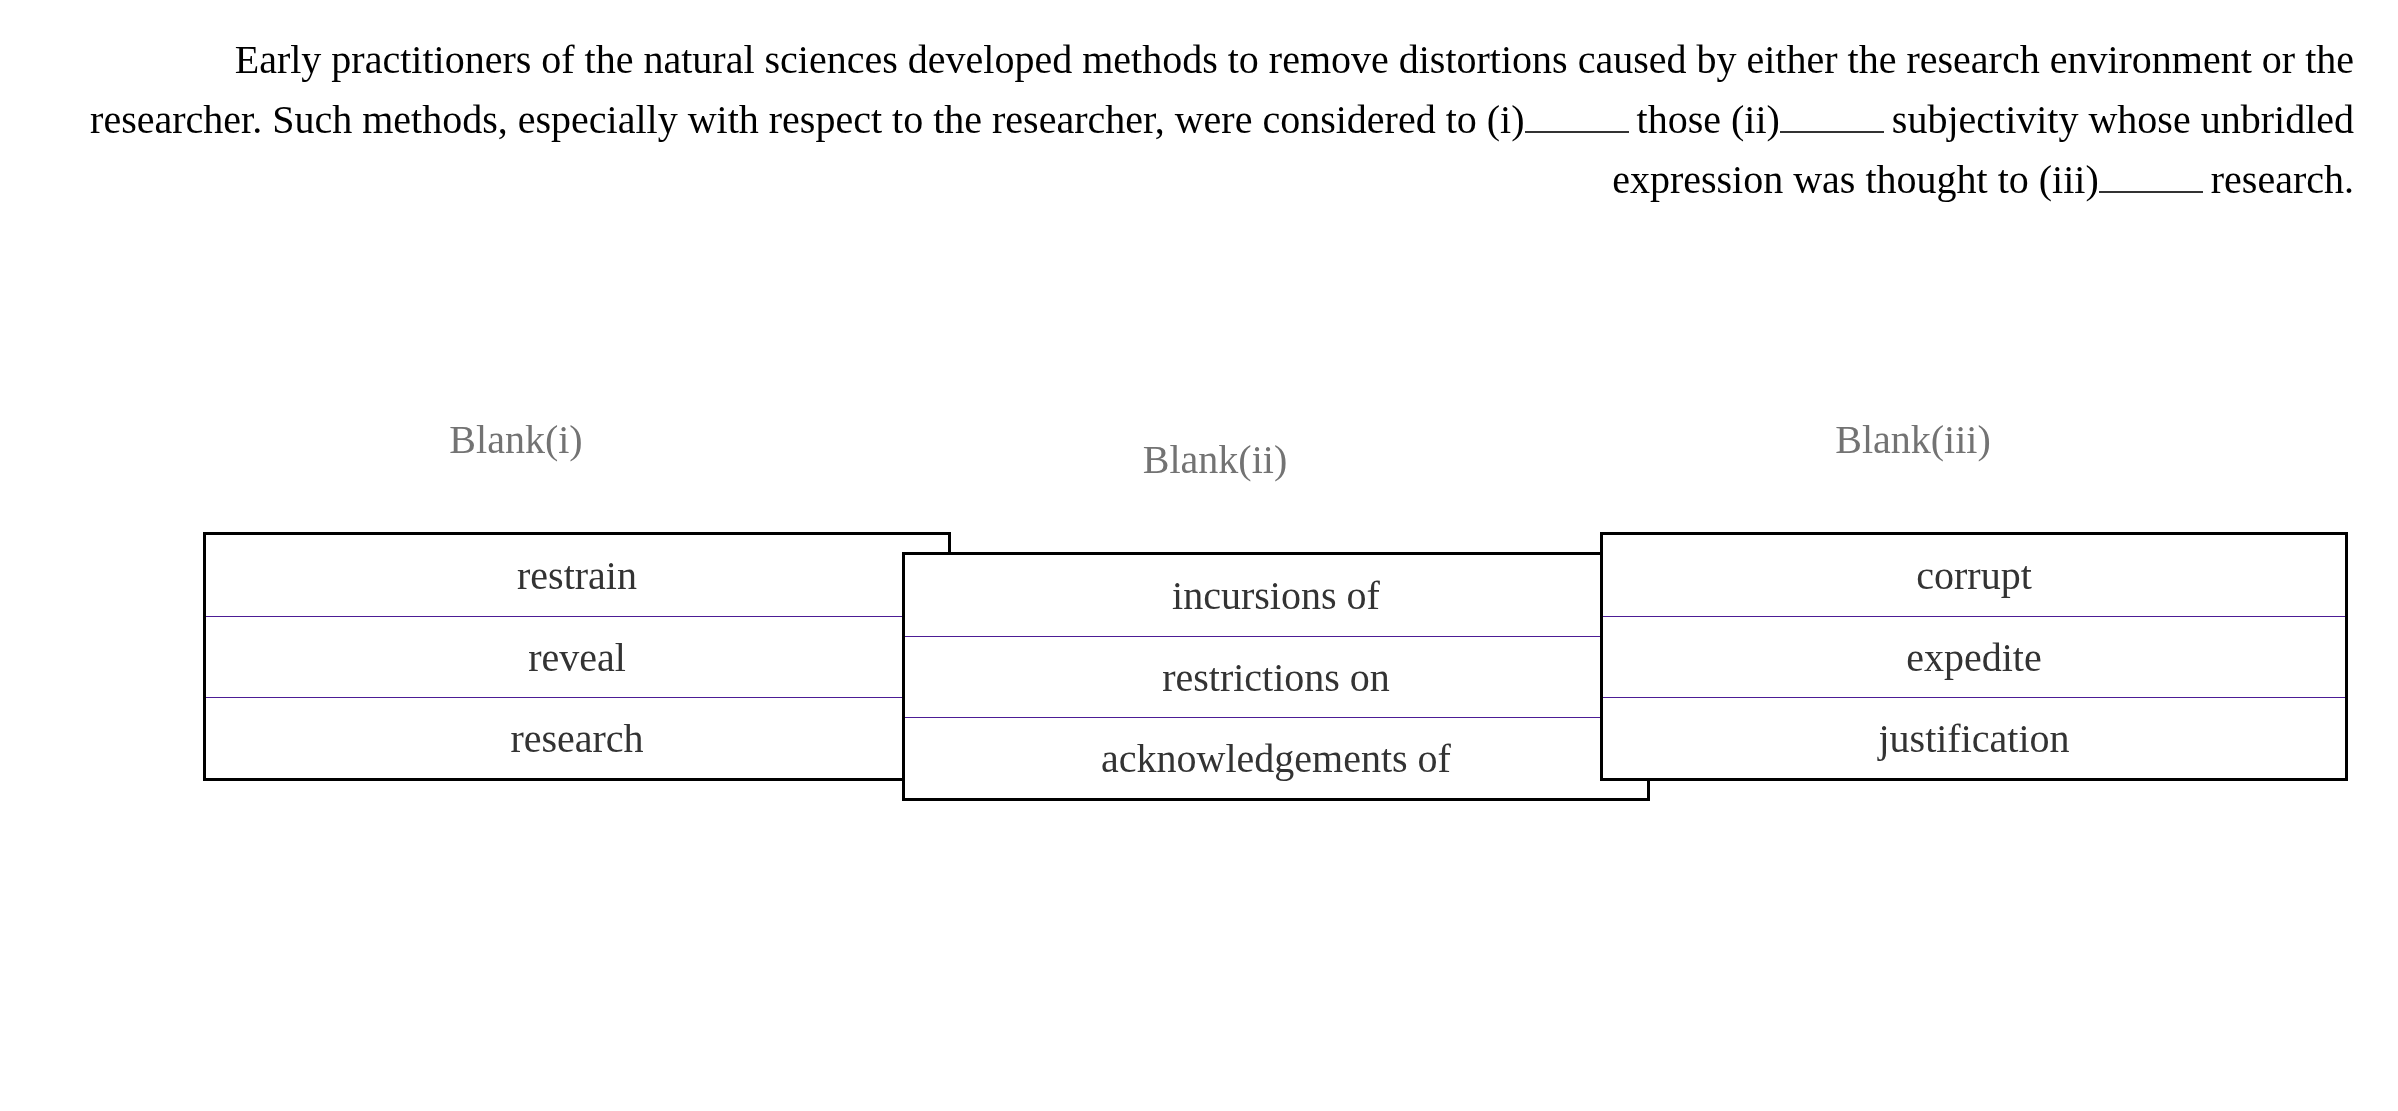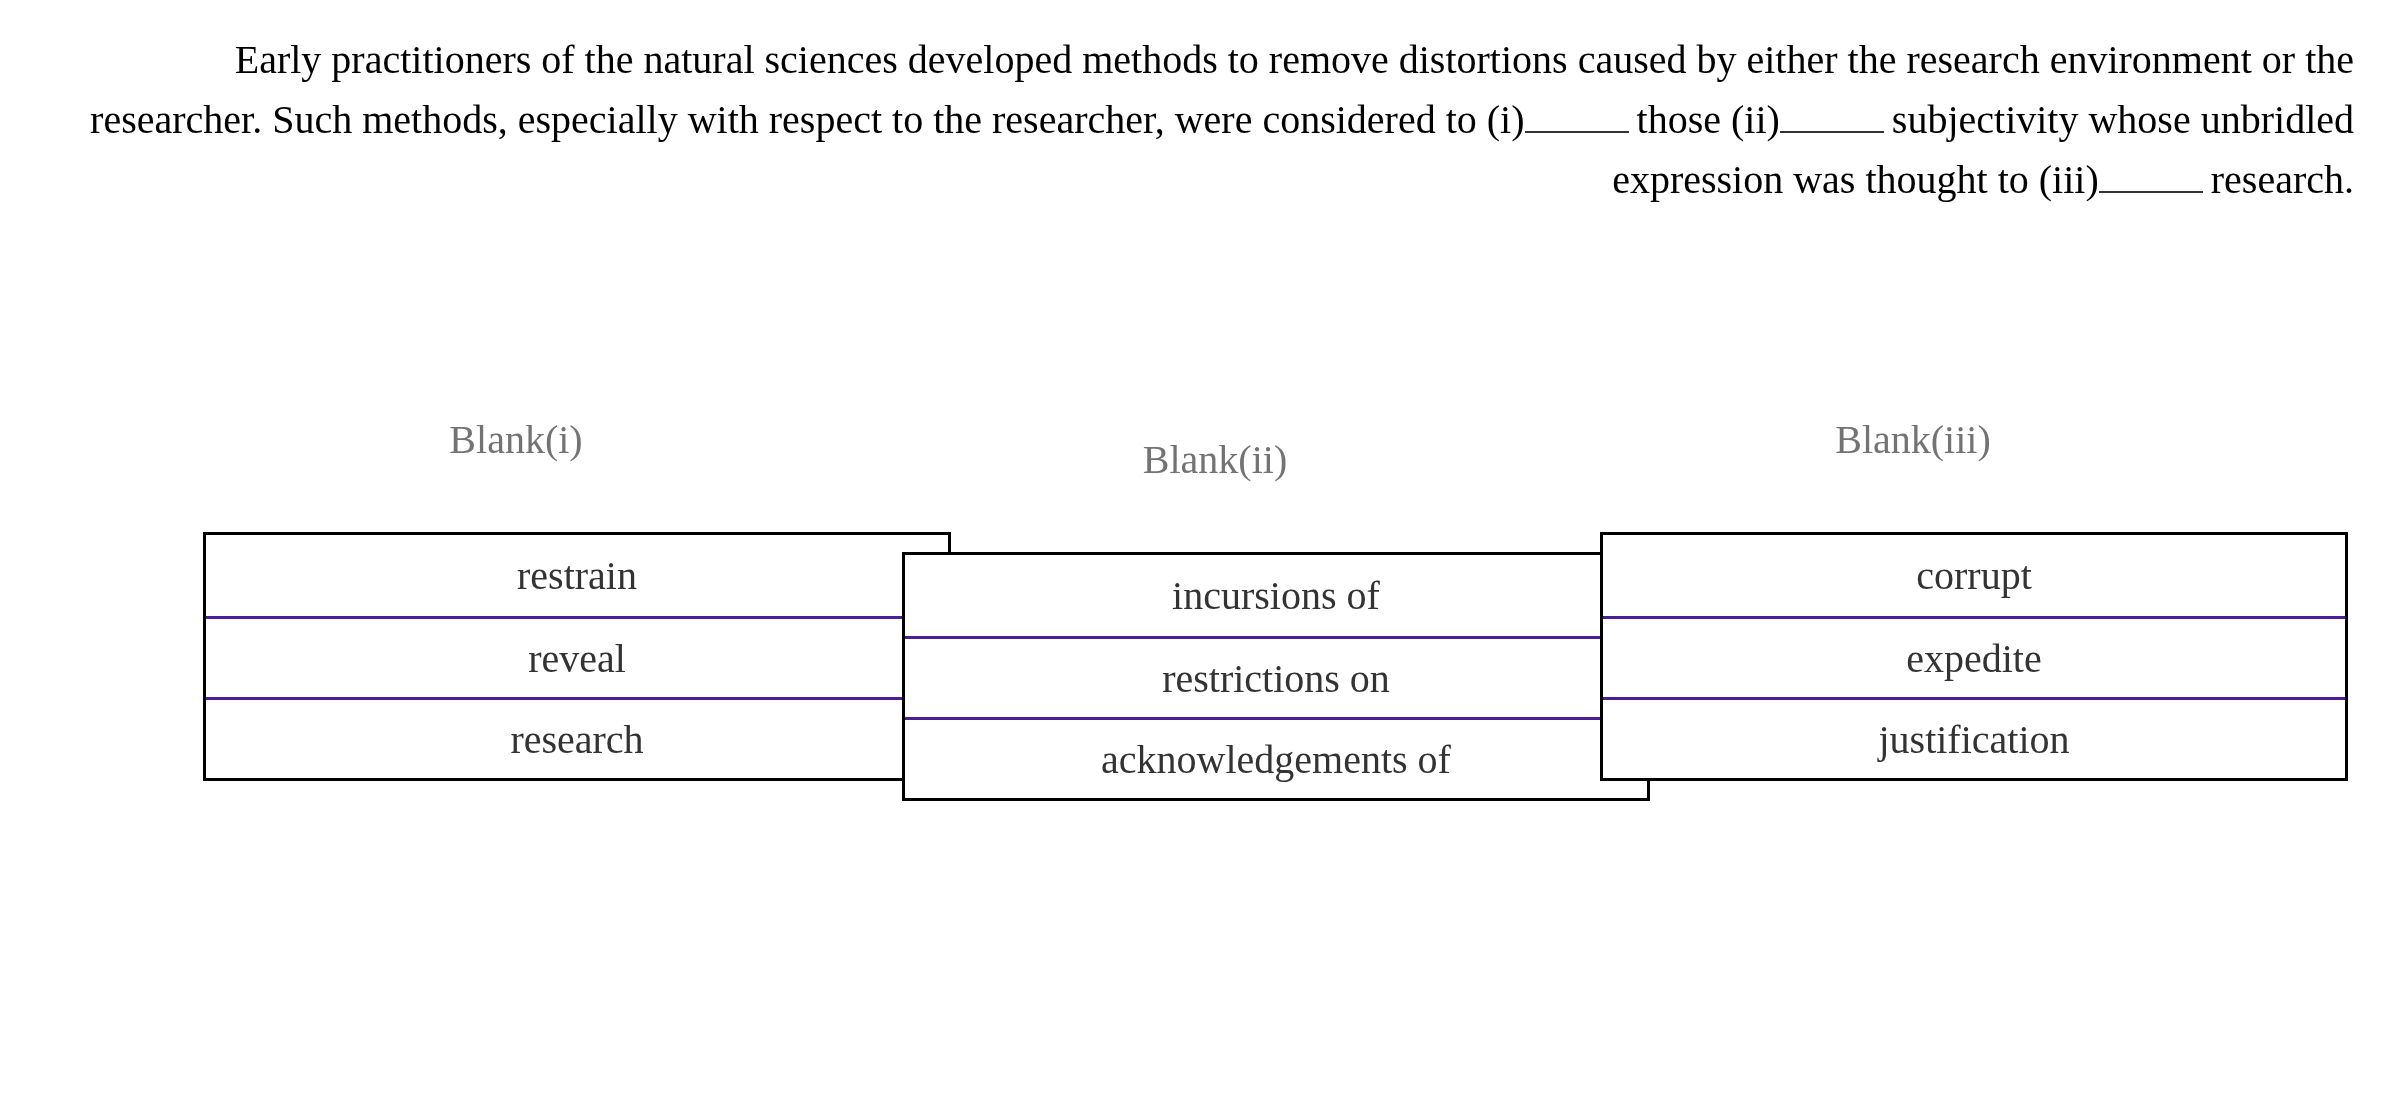--- a/index.html
+++ b/index.html
@@ -59,21 +59,21 @@
       box-sizing: border-box;
       display: flex;
       align-items: center;
       justify-content: center;
       font-size: 40px;
       color: #333333;
       cursor: pointer;
       background: #ffffff;
     }
     .option + .option {
-      border-top: 3px solid #4c1d95;
+      border-top: 1px solid #4c1d95;
     }
   </style>
 </head>
 <body>
 
 <div class="question"><span>Early practitioners of the natural sciences developed methods to remove distortions caused by either the research environment or the researcher. Such methods, especially with respect to the researcher, were considered to (i)</span><span class="blank-mark"></span><span>those (ii)</span><span class="blank-mark"></span><span>subjectivity whose unbridled expression was thought to (iii)</span><span class="blank-mark"></span><span>research.</span></div>
 
 <div class="blank-col c1">
   <div class="blank-title">Blank(i)</div>
   <div class="options">

